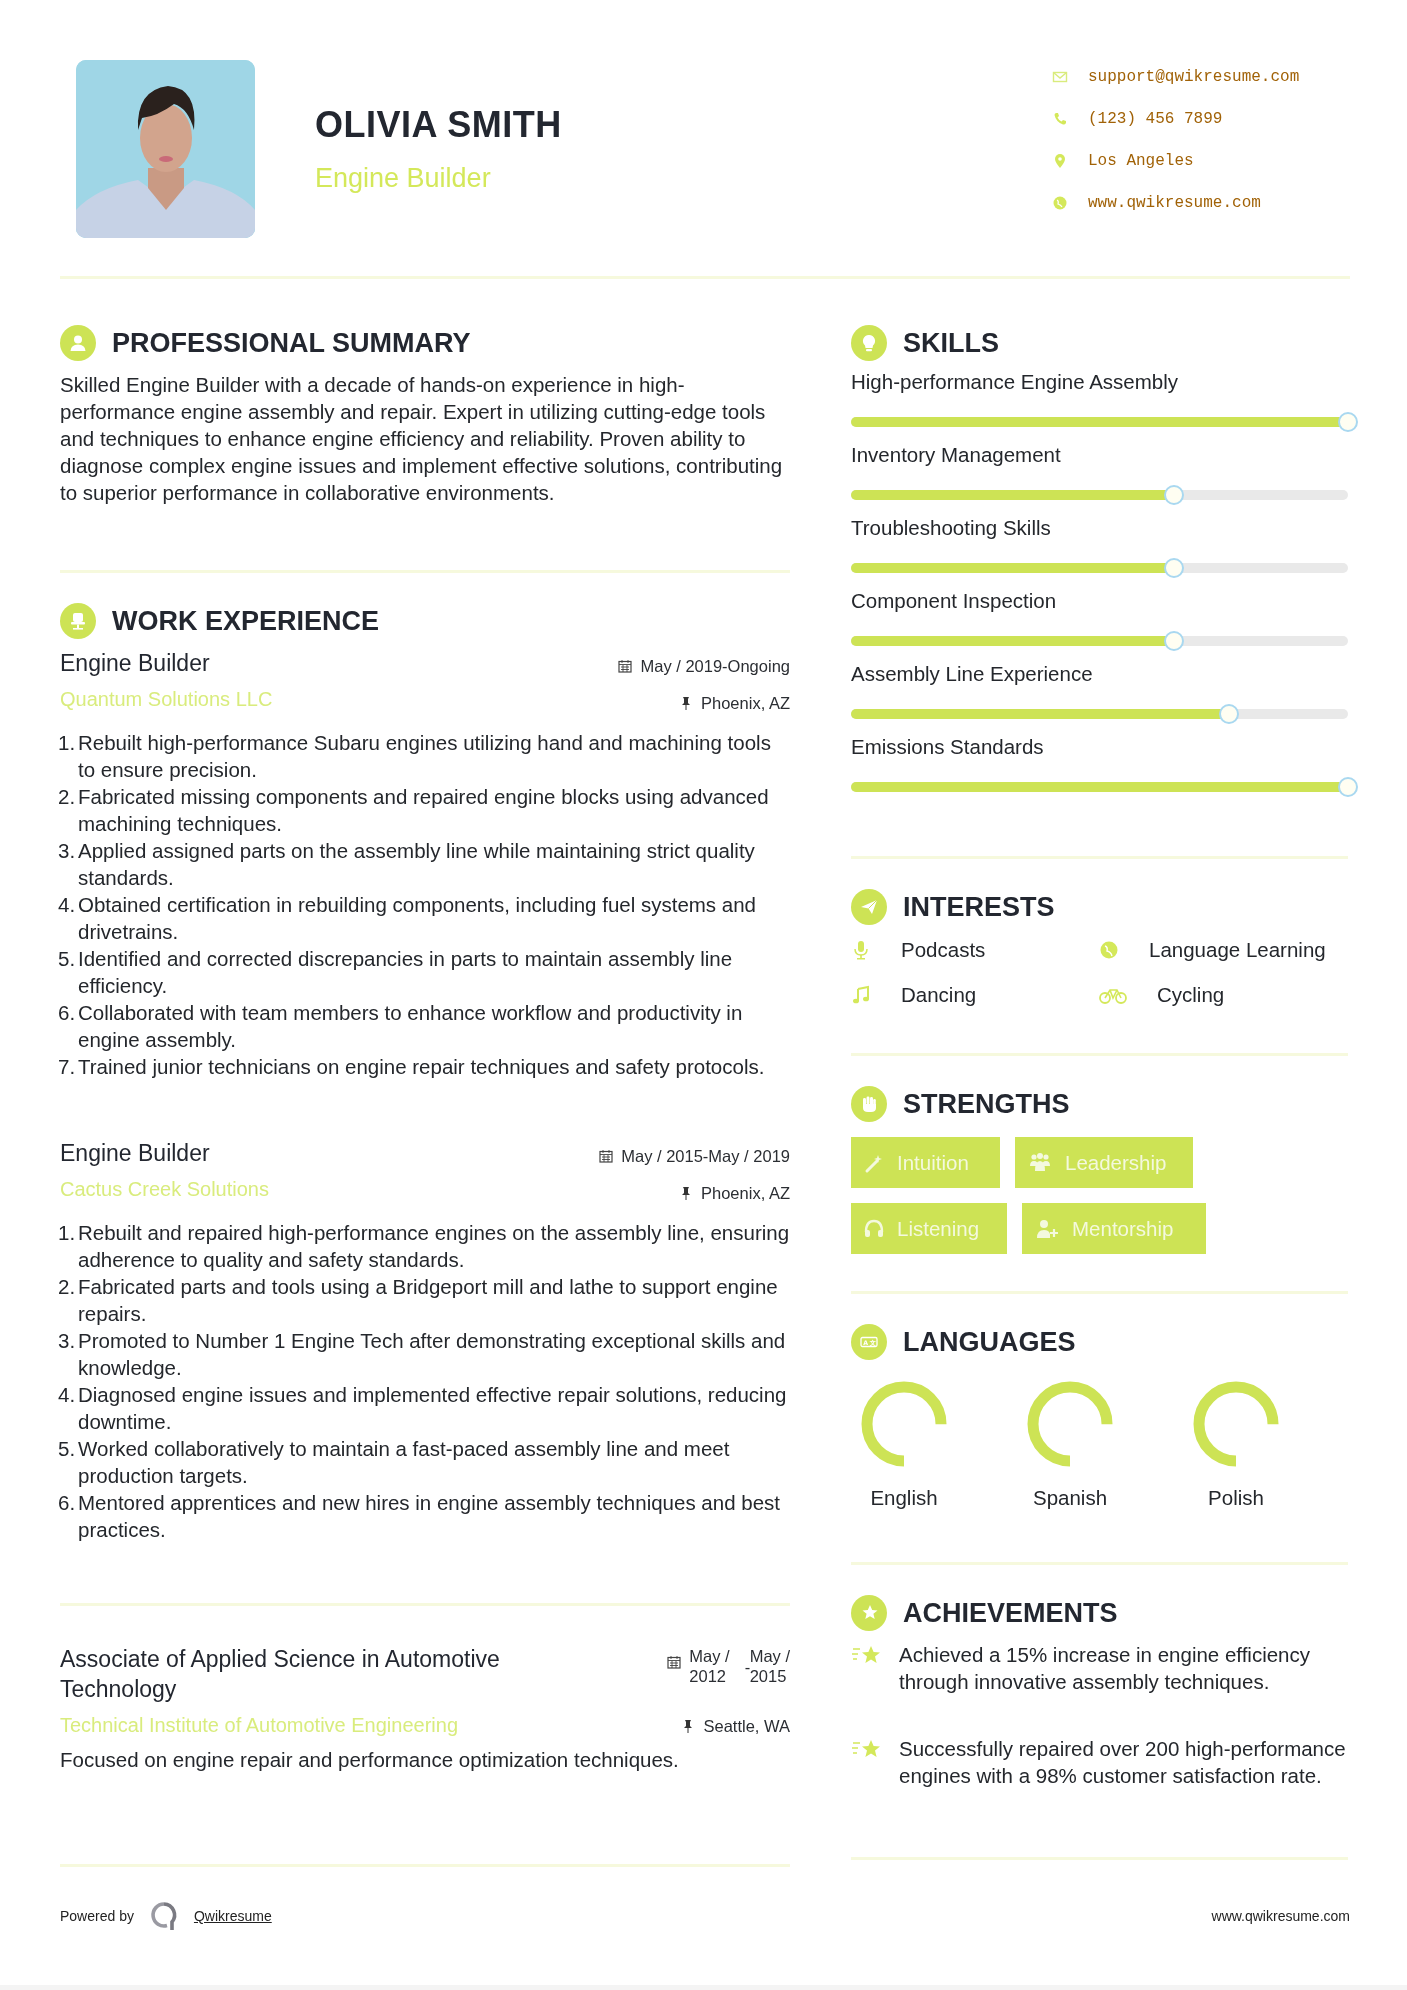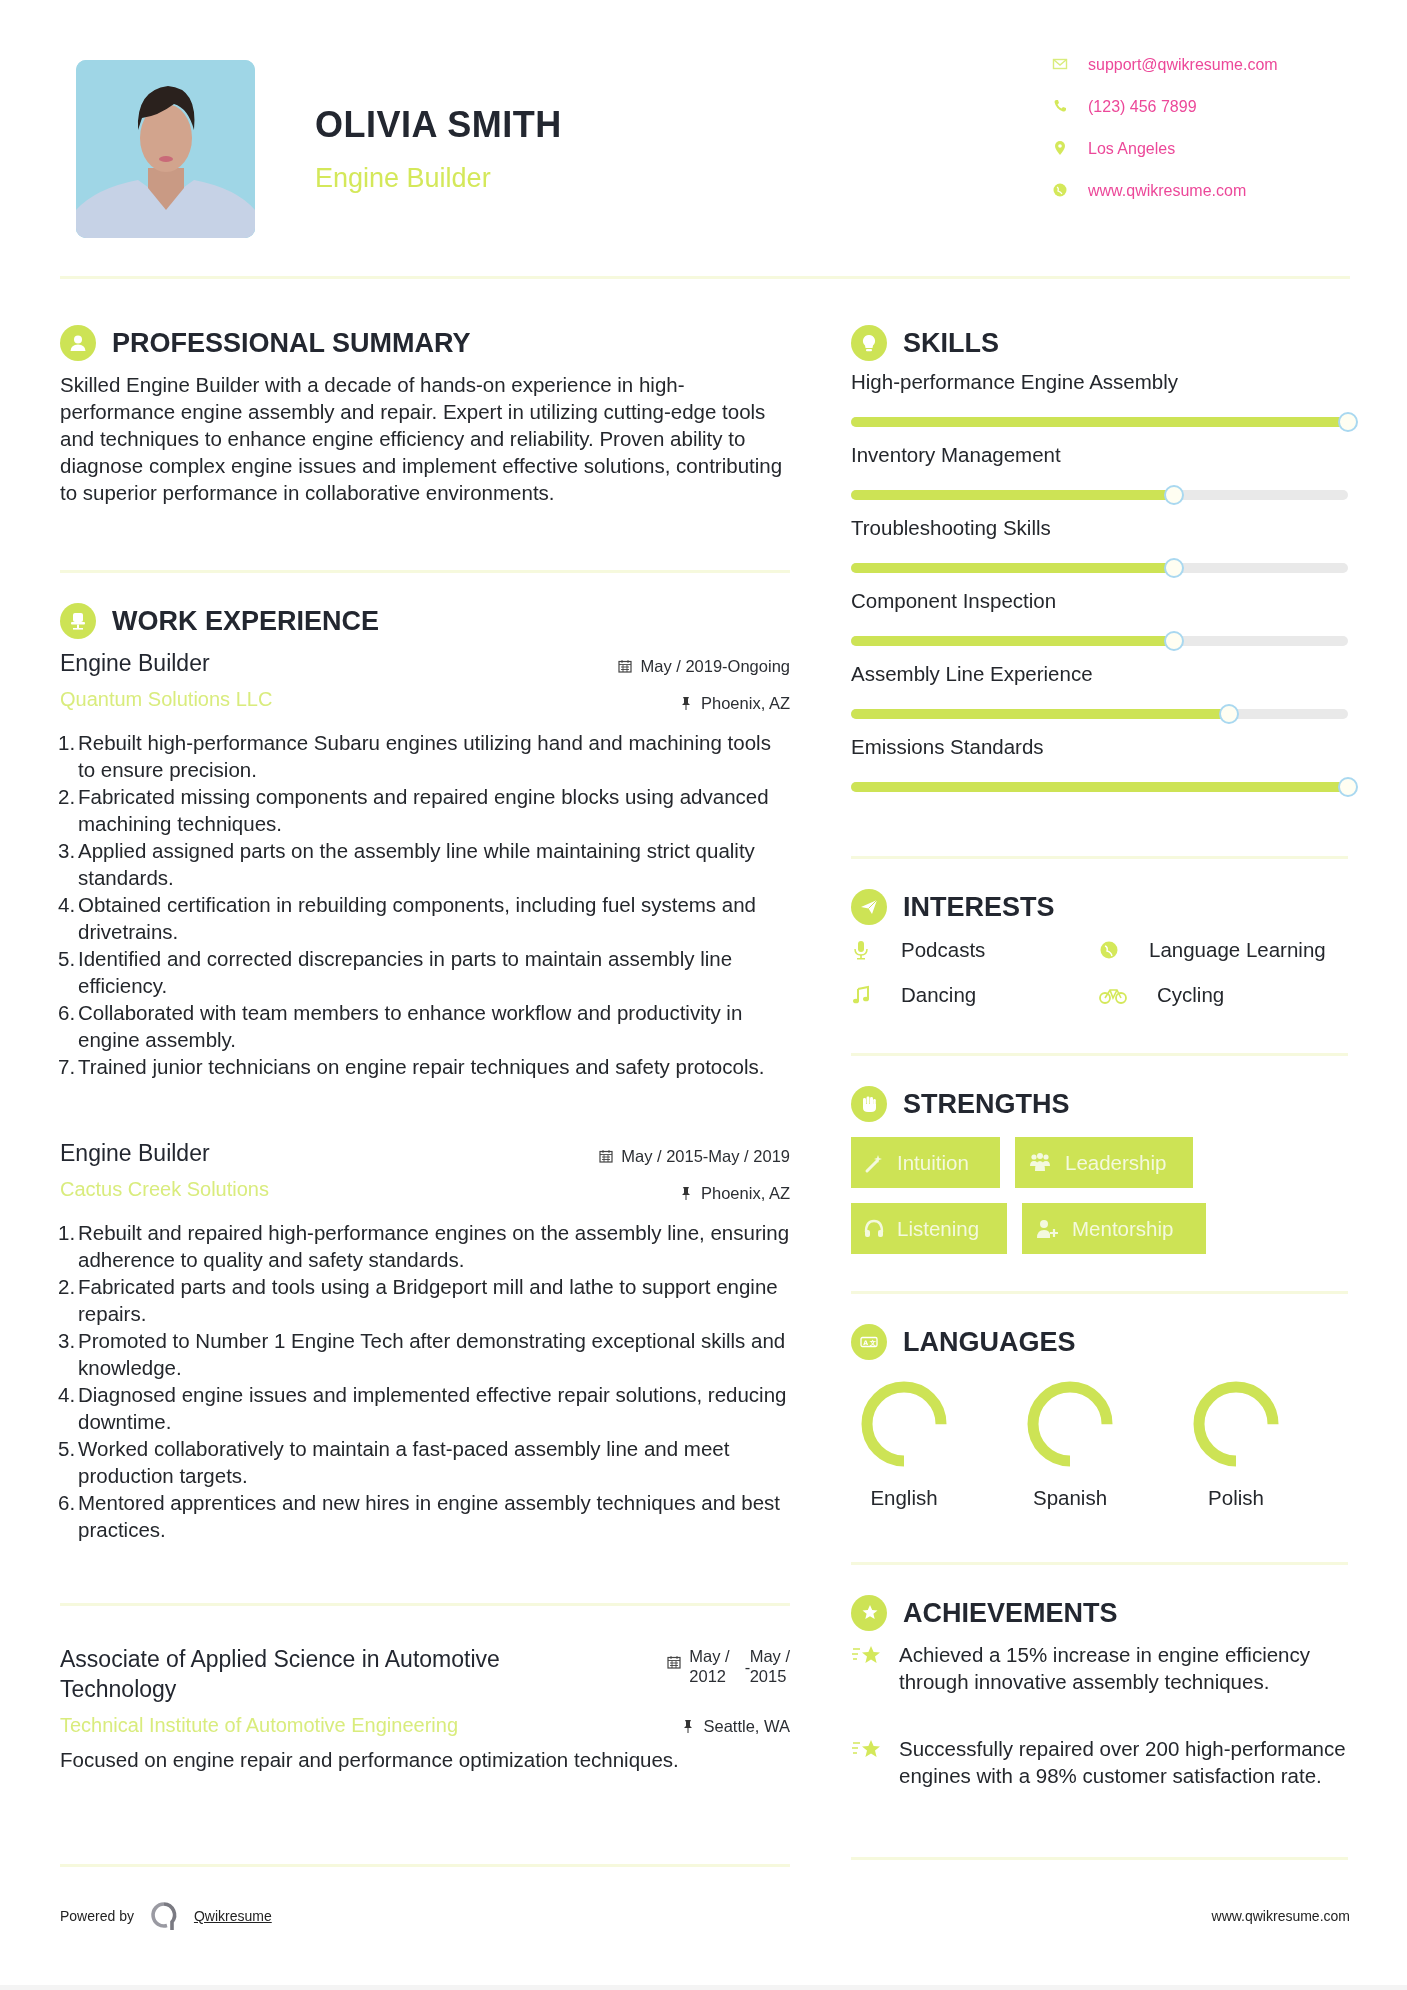--- a/index.html
+++ b/index.html
@@ -8,21 +8,21 @@
 
   .abs { position: absolute; }
 
   
   .photo { left: 76px; top: 60px; width: 179px; height: 178px; border-radius: 10px; background: #9fd6e6; overflow: hidden; }
   .photo svg { width: 100%; height: 100%; display: block; }
   .name { left: 315px; top: 104px; font-size: 36px; font-weight: 700; color: #232730; letter-spacing: 0.5px; white-space: nowrap; }
   .role { left: 315px; top: 163px; font-size: 27px; color: #d4e85a; white-space: nowrap; }
 
   .contact { left: 1050px; top: 56px; width: 330px; }
-  .contact-row { display: flex; align-items: flex-start; height: 42px; font-size: 16px; color: #ec4899; }
+  .contact-row { display: flex; align-items: center; height: 42px; font-size: 16px; color: #a16207; font-family: Liberation Mono, monospace; }
   .contact-row .ci { width: 38px; display: flex; align-items: center; justify-content: flex-start; padding-left: 2px; }
   .contact-row svg { width: 16px; height: 16px; }
 
   .hdivider { left: 60px; top: 276px; width: 1290px; height: 3px; background: #f6f9dd; }
 
   
   .section-title { display: flex; align-items: center; gap: 16px; font-size: 27px; font-weight: 700; color: #232730; white-space: nowrap; }
   .sicon { width: 36px; height: 36px; border-radius: 50%; background: #cde355; display: flex; align-items: center; justify-content: center; flex-shrink: 0; }
   .sicon svg { width: 22px; height: 22px; }
 

